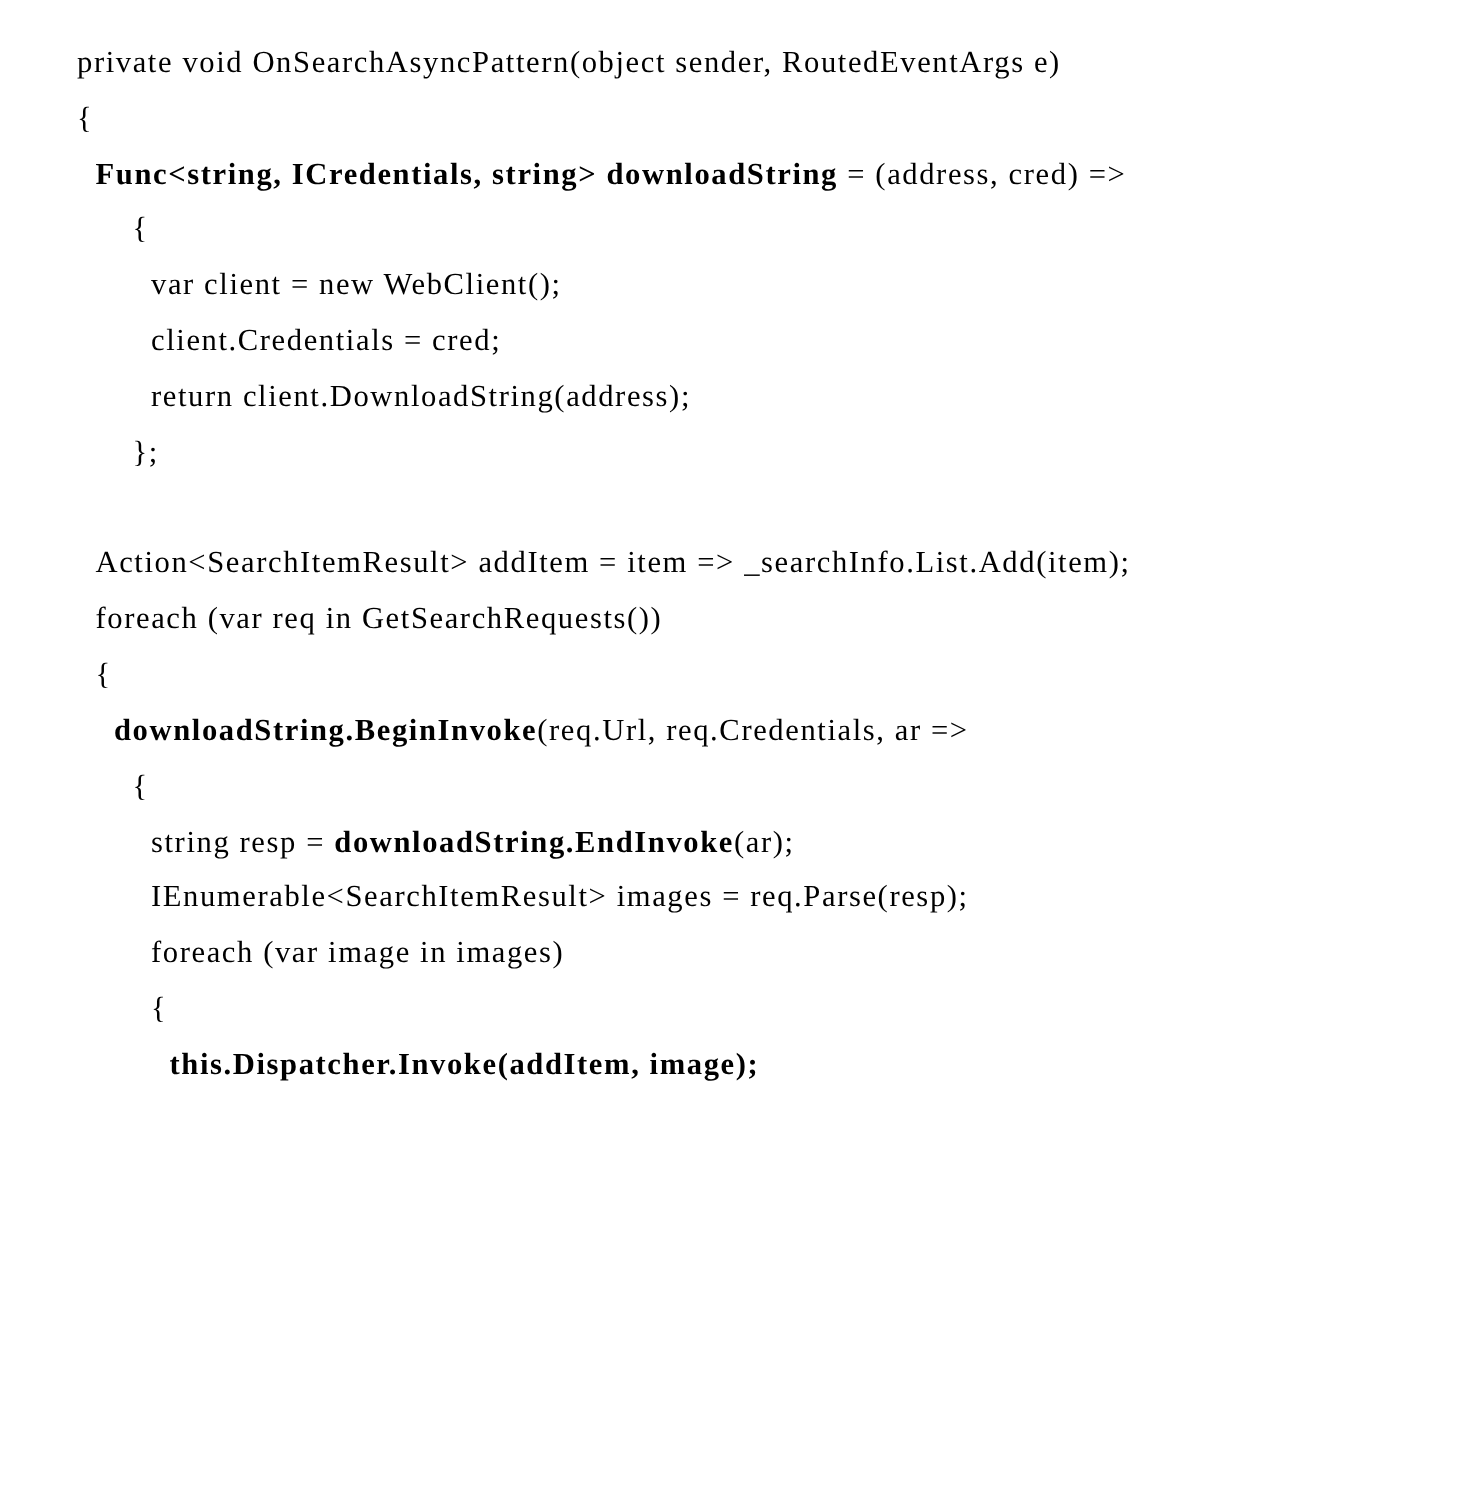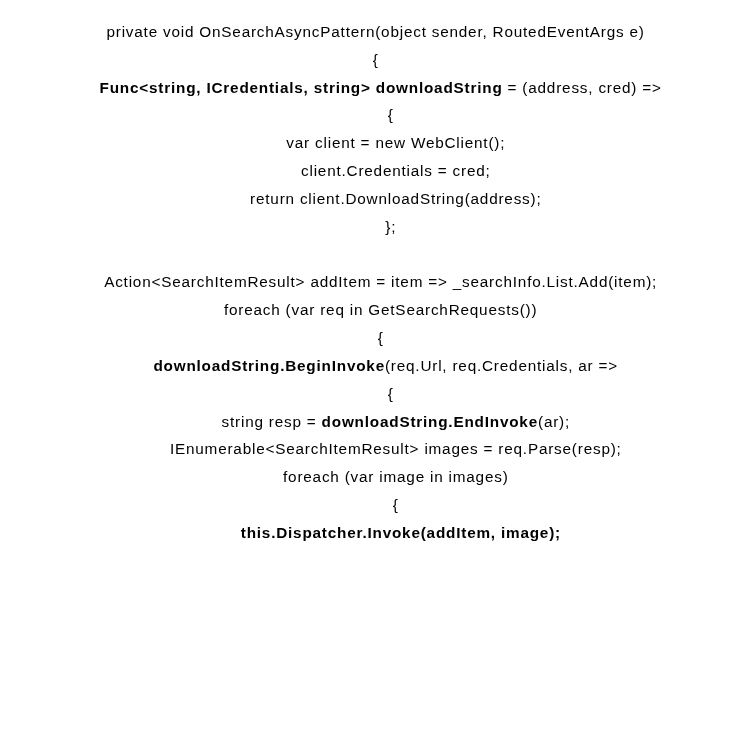--- a/index.html
+++ b/index.html
@@ -10,25 +10,24 @@
     body {
       background: #ffffff;
       font-family: "Courier New", Courier, monospace;
       font-size: 15.3px;
       line-height: 1.82;
       padding: 18px 20px;
       color: #000000;
       width: 731px;
     }
     pre {
-      font-family: Liberation Sans, sans-serif;
+      font-family: Liberation Serif, serif;
       white-space: pre-wrap;
       word-wrap: break-word;
       letter-spacing: 0.8px;
-      text-align: center;
     }
     .b {
       font-weight: bold;
     }
   </style>
 </head>
 <body>
 
 <pre><span>    private void OnSearchAsyncPattern(object sender, RoutedEventArgs e)</span>
 <span>    {</span>

